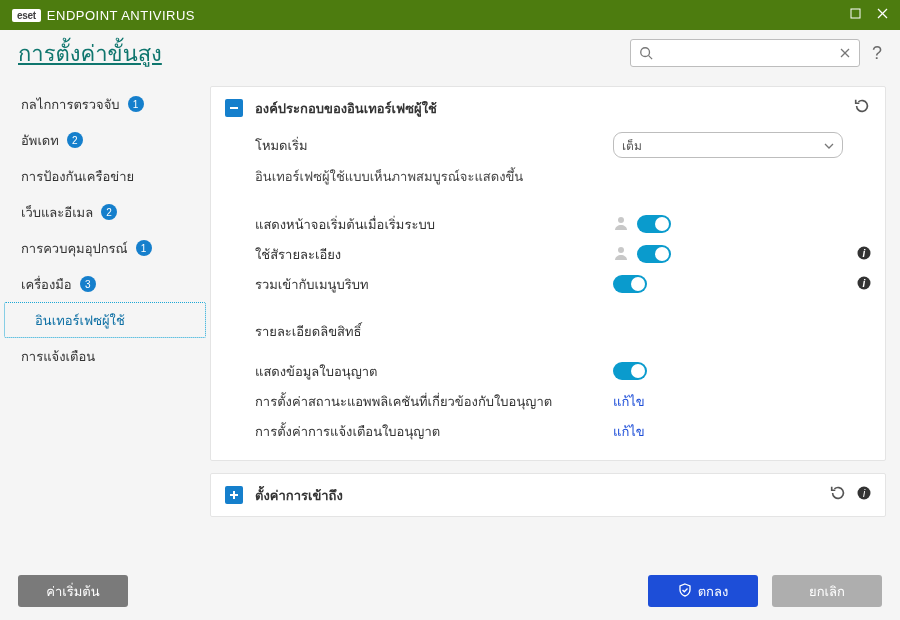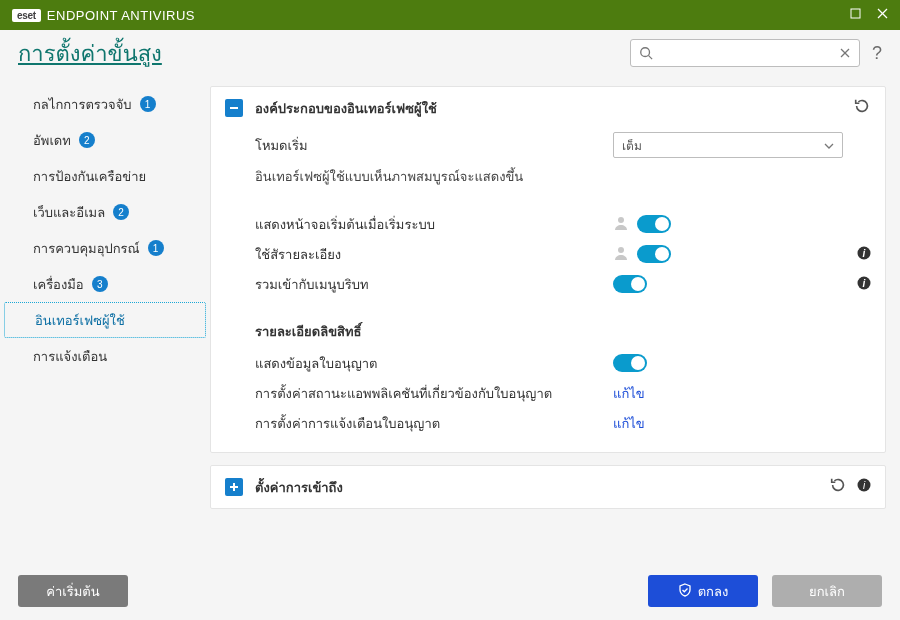--- a/index.html
+++ b/index.html
@@ -12,42 +12,42 @@
   .titlebar .wincontrols span { cursor:pointer; line-height:30px; }
   .header { height:46px; display:flex; align-items:center; padding:0 18px; background:#f5f5f5; }
   .header .page-title { font-size:22px; color:#0f766e;text-decoration:underline; }
   .header .search-wrap { margin-left:auto; display:flex; align-items:center; gap:12px; }
   .search { display:flex; align-items:center; border:1px solid #bdbdbd; border-radius:3px; background:#fff; width:230px; height:28px; padding:0 8px; }
   .search svg { flex-shrink:0; }
   .search input { flex:1; border:none; outline:none; font-size:12px; padding:0 6px; background:transparent; }
   .help-icon { color:#6b6b6b; font-size:18px; cursor:pointer; }
   .content { display:flex; height:calc(620px - 30px - 46px - 58px); }
   .sidebar { width:210px; padding:10px 0 10px 0; }
-  .sidebar-item { display:flex; align-items:center; height:36px; padding:0 30px; font-size:13px; color:#333; border-left:3px solid transparent; cursor:pointer; gap:8px; }
+  .sidebar-item { display:flex; align-items:center; height:36px; padding:0 18px; font-size:13px; color:#333; border-left:3px solid transparent; cursor:pointer; gap:8px; }
   .sidebar-item.active { border:1px dotted #1ba8d6; color:#0b6ea3; border-radius:2px; margin:0 4px 0 4px; padding:0 30px;}
   .badge { background:#157fcc; color:#fff; font-size:10px; min-width:16px; height:16px; border-radius:8px; display:inline-flex; align-items:center; justify-content:center; padding:0 4px; }
   .main { flex:1; padding:10px 14px 0 0; overflow:auto; }
   .panel { background:#fff; border:1px solid #e4e4e4; border-radius:2px; margin-bottom:12px; }
   .panel-header { display:flex; align-items:center; padding:10px 14px; gap:12px; }
   .toggle-btn { width:18px; height:18px; background:#157fcc; color:#fff; display:flex; align-items:center; justify-content:center; cursor:pointer; border-radius:2px; font-weight:700; font-size:14px; line-height:1; }
   .panel-title { font-size:13px; font-weight:600; color:#333; }
   .panel-header .reset { margin-left:auto; cursor:pointer; display:flex; gap:10px; align-items:center; color:#555;}
   .panel-body { padding:0 14px 14px 44px; }
   .row { display:flex; align-items:center; min-height:30px; padding:3px 0; font-size:13px; color:#333;}
   .row .label { flex:0 0 350px; }
   .row .note { color:#444; font-size:13px; }
   .row .ctrl { margin-left:auto; display:flex; align-items:center; gap:8px; width:230px;}
   .row .ctrl.right { justify-content:flex-start; }
   .row .info { margin-left:auto; color:#333; width:20px; text-align:right; font-size:15px; font-weight:700;}
-  .select { width:236px; height:26px; border:1px solid #bdbdbd; border-radius:2px; background:#fff; display:flex; align-items:center; padding:0 8px; font-size:12px; color:#555; cursor:pointer; position:relative;}
+  .select { width:236px; height:26px; border:1px solid #bdbdbd; border-radius:9px; background:#fff; display:flex; align-items:center; padding:0 8px; font-size:12px; color:#555; cursor:pointer; position:relative;}
   .select .chev { margin-left:auto; color:#777;}
   .switch { width:34px; height:18px; background:#0a9bcd; border-radius:9px; position:relative; cursor:pointer; }
   .switch::after { content:""; position:absolute; width:14px; height:14px; background:#fff; border-radius:50%; top:2px; right:2px; }
   .user-icon { color:#b7b7b7; }
-  .subhead { font-size:13px; font-weight:700; margin-top:22px; margin-bottom:6px; color:#333;}
+  .subhead { font-size:13px; font-weight:400; margin-top:22px; margin-bottom:14px; color:#333;}
   .link { color:#1d4ed8; cursor:pointer; font-size:13px;}
   .footer { position:absolute; bottom:0; left:0; right:0; height:58px; background:#f5f5f5; display:flex; align-items:center; padding:0 18px; gap:14px;}
   .btn { min-width:110px; height:32px; border:none; border-radius:3px; font-size:13px; cursor:pointer; display:inline-flex; align-items:center; justify-content:center; gap:6px;}
   .btn-default { background:#7a7a7a; color:#fff; }
   .btn-primary { background:#1d4ed8; color:#fff; }
   .btn-cancel { background:#aeaeae; color:#fff; }
   .footer .right { margin-left:auto; display:flex; gap:14px;}
 </style>
 </head>
 <body>

